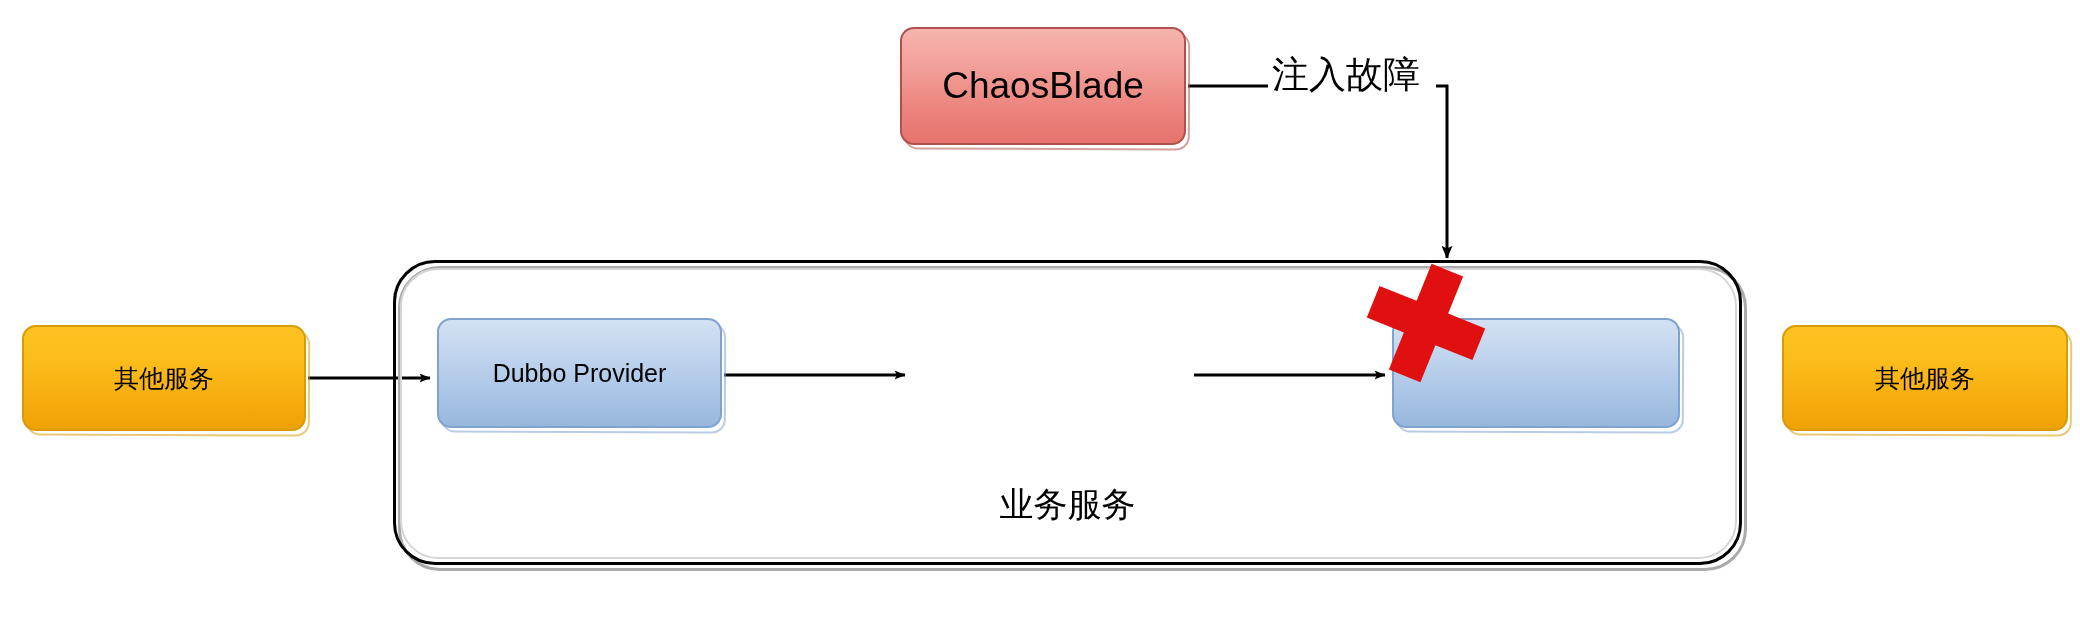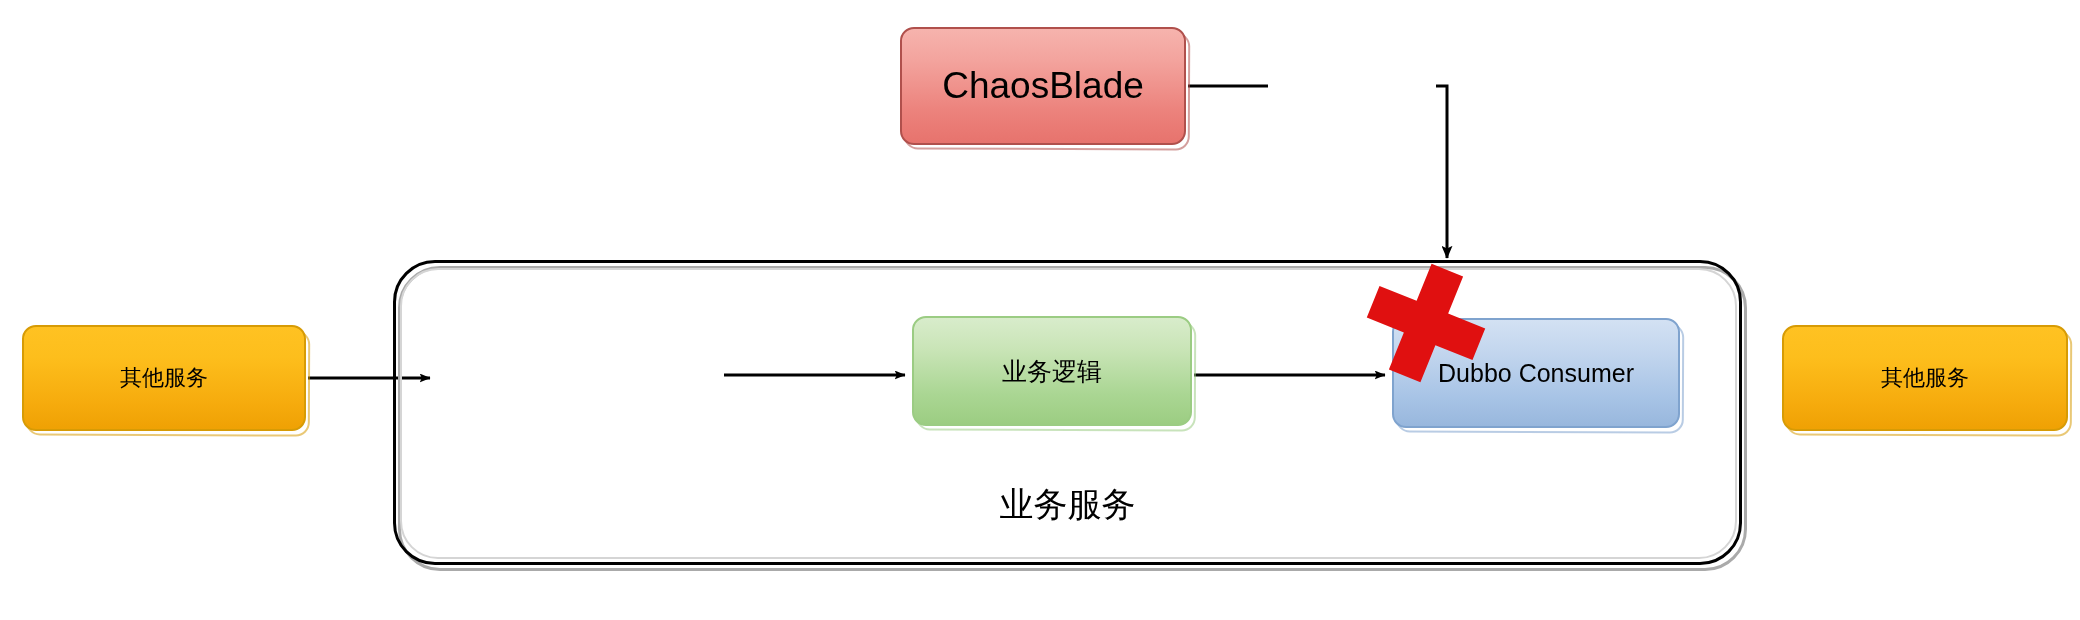--- a/index.html
+++ b/index.html
@@ -59,21 +59,21 @@
   
   #chaosblade-node { left: 900px; top: 27px; width: 286px; height: 118px; font-size: 37px; }
   #chaosblade-node .fill {
     position: absolute; inset: 0; border-radius: 14px; z-index: 2;
     background: linear-gradient(180deg, #f6b3ad 0%, #f3a39d 28%, #ec827c 72%, #e7736d 100%);
     border: 2.5px solid #b0504c;
   }
   #chaosblade-node .sketch-frame { border: 2.5px solid #b0504c; }
 
   
-  .node.orange { font-size: 22px; }
+  .node.orange { font-size: 25px; }
   .node.orange .fill {
     position: absolute; inset: 0; border-radius: 14px; z-index: 2;
     background: linear-gradient(180deg, #ffc222 0%, #fdbe1c 30%, #f6ab0d 75%, #efa104 100%);
     border: 2.5px solid #d79b05;
   }
   .node.orange .sketch-frame { border: 2.5px solid #d79b05; }
   #other-service-left  { left: 22px;   top: 325px; width: 284px; height: 106px; }
   #other-service-right { left: 1782px; top: 325px; width: 286px; height: 106px; }
 
   
@@ -186,38 +186,38 @@
     <div class="outline-inner"></div>
     <div id="container-title">业务服务</div>
   </div>
 
   <div class="node" id="chaosblade-node">
     <div class="sketch-frame shadowline"></div>
     <div class="fill"></div>
     <span class="node-label">ChaosBlade</span>
   </div>
 
+  <div id="inject-fault-label">注入故障</div>
 
   <div class="node orange" id="other-service-left">
     <div class="sketch-frame shadowline"></div>
     <div class="fill"></div>
     <span class="node-label">其他服务</span>
   </div>
 
-
-  <div class="node green" id="business-logic-node">
-    <div class="sketch-frame shadowline"></div>
-    <div class="fill"></div>
-    <span class="node-label">业务逻辑</span>
-  </div>
+  <div class="node blue" id="dubbo-provider-node">
+    <div class="sketch-frame shadowline"></div>
+    <div class="fill"></div>
+    <span class="node-label">Dubbo Provider</span>
+  </div>
+
 
   <div class="node blue" id="dubbo-consumer-node">
     <div class="sketch-frame shadowline"></div>
     <div class="fill"></div>
-    <span class="node-label">Dubbo Consumer</span>
   </div>
 
   <div class="node orange" id="other-service-right">
     <div class="sketch-frame shadowline"></div>
     <div class="fill"></div>
     <span class="node-label">其他服务</span>
   </div>
 
   <svg id="fault-cross" viewBox="0 0 130 130">
     <g transform="rotate(22 65 65)">

